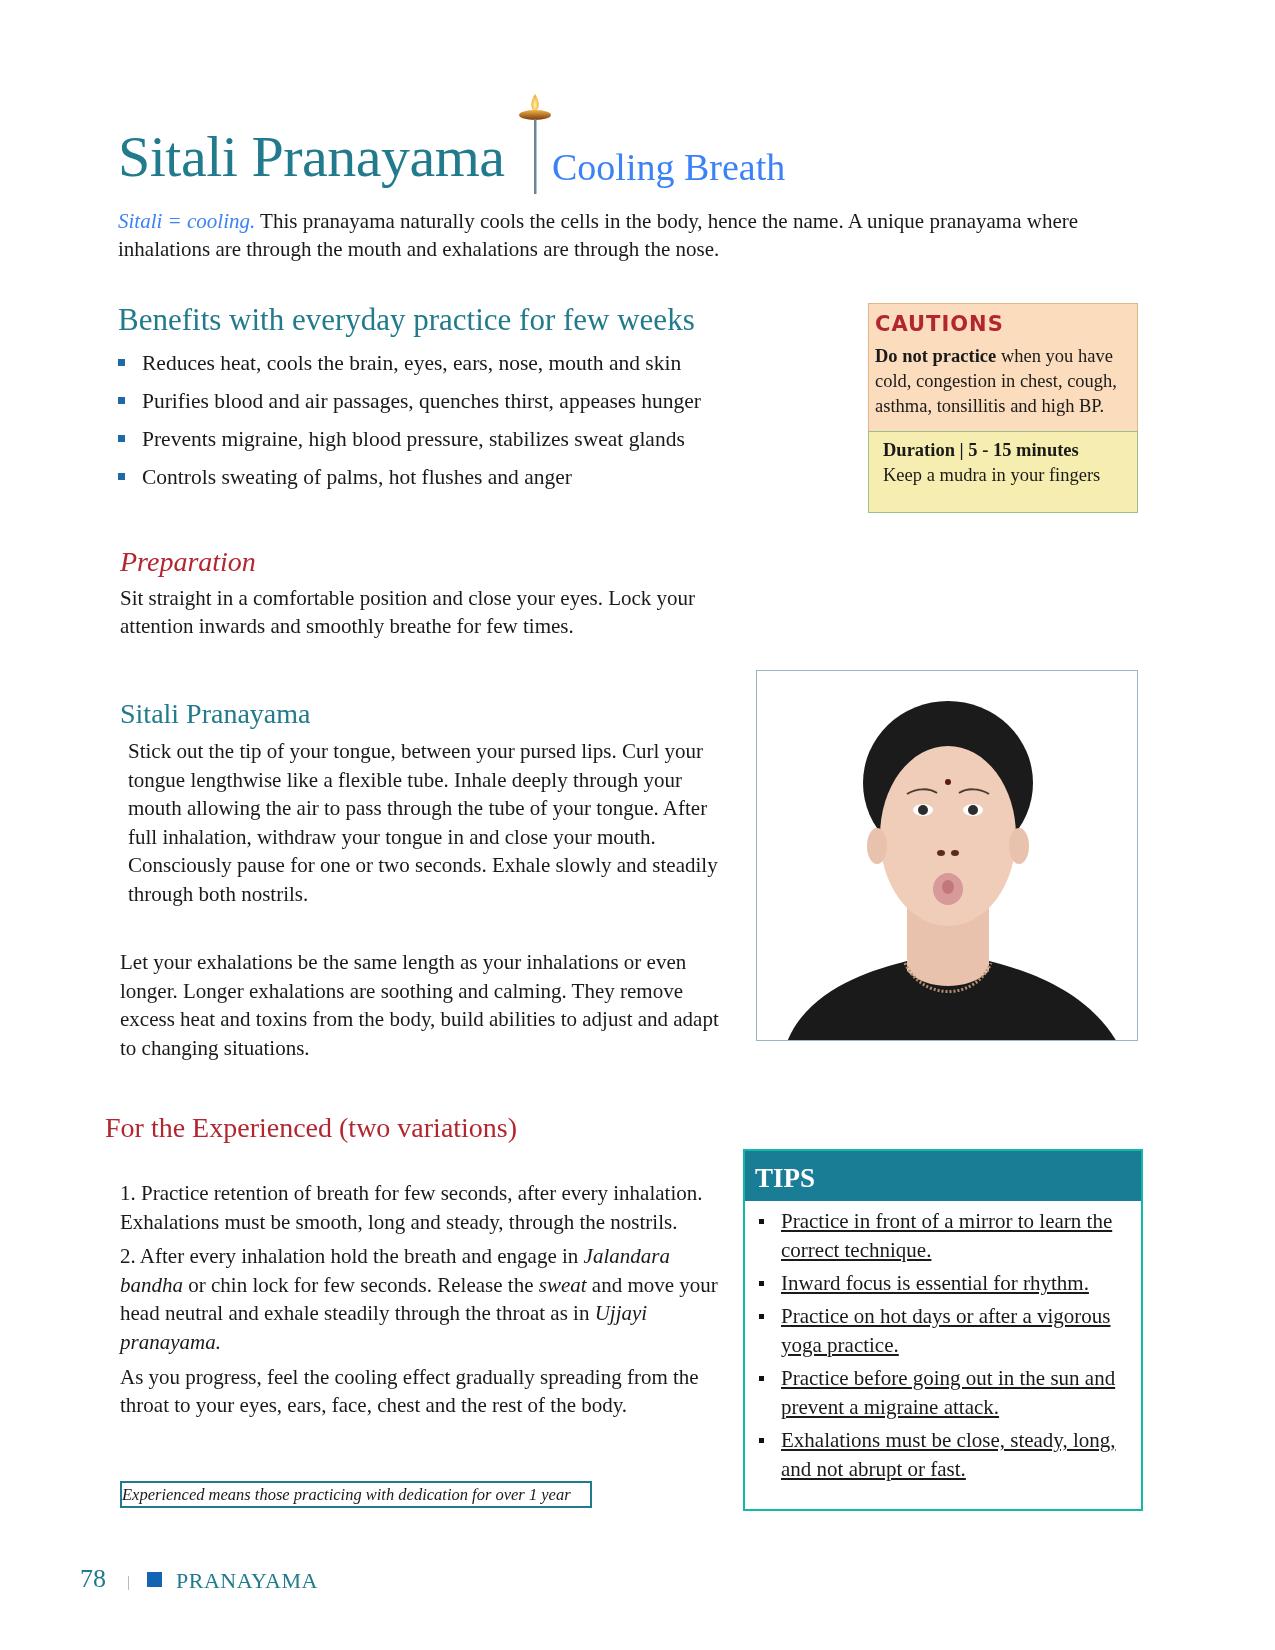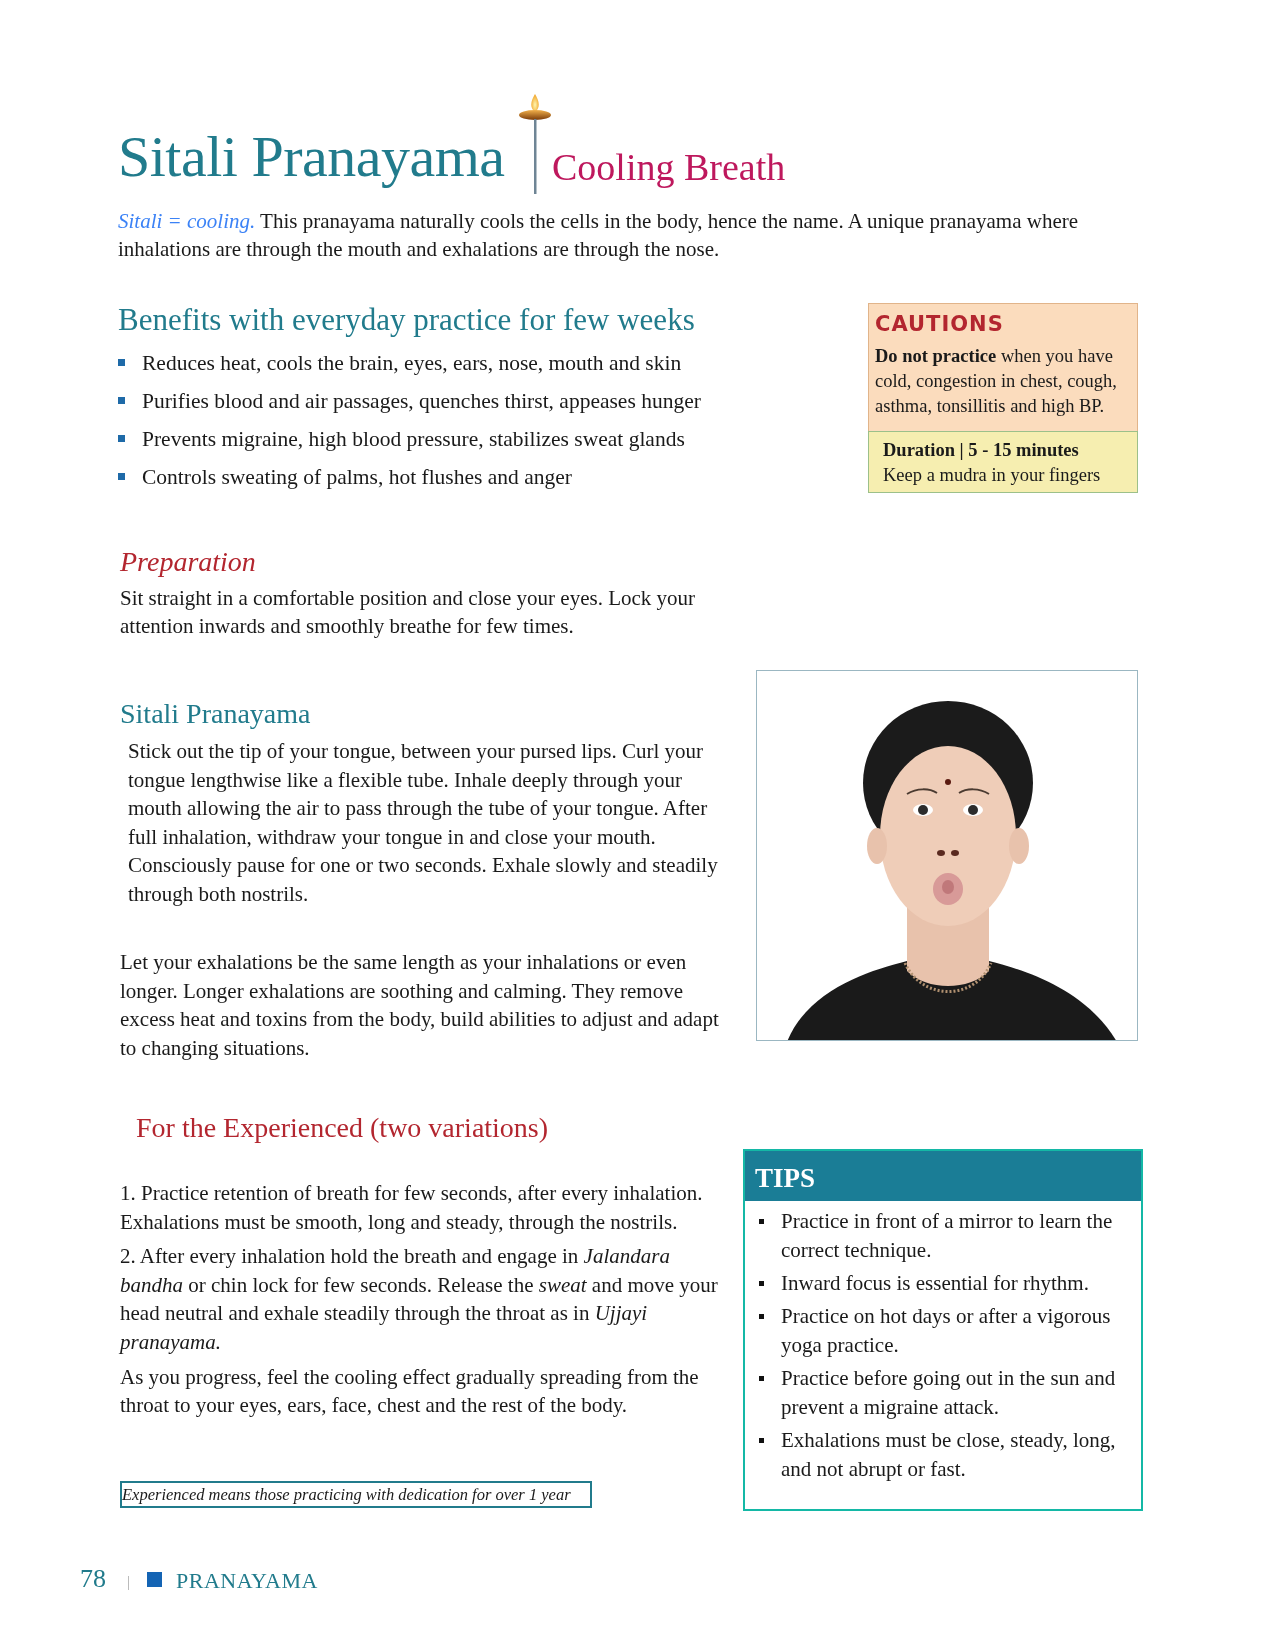--- a/index.html
+++ b/index.html
@@ -1,52 +1,52 @@
 <!DOCTYPE html>
 <html><head>
 <meta charset="utf-8">
 <style>
   html, body { margin: 0; padding: 0; background: #ffffff; }
   body { width: 1275px; height: 1650px; position: relative; overflow: hidden;
          font-family: "Liberation Serif", "DejaVu Serif", serif; color: #1a1a1a; }
   .abs { position: absolute; }
 
   .title-main { left: 118px; top: 128px; font-size: 58px; color: #217b8c; line-height: 1; letter-spacing: -0.5px; }
-  .title-sub { left: 552px; top: 148px; font-size: 38px; color: #be185d; line-height: 1; }
+  .title-sub { left: 552px; top: 148px; font-size: 38px; color: #3b82f6; line-height: 1; }
   .lamp { left: 518px; top: 94px; width: 34px; height: 100px; }
   .intro { left: 118px; top: 207px; width: 1000px; font-size: 21px; line-height: 28px; }
   .intro em { color: #3b82f6; }
 
   .benefits-h { left: 118px; top: 302px; font-size: 31px; color: #217b8c; }
   .benefits { left: 118px; top: 350px; width: 640px; margin: 0; padding: 0; list-style: none; font-size: 21.5px; }
   .benefits li { position: relative; padding-left: 24px; height: 38px; line-height: 26px; }
   .benefits li .bullet { position: absolute; left: 0; top: 9px; width: 7px; height: 7px; background: #1e6aa8; }
 
   .cautions { left: 868px; top: 303px; width: 270px; height: 143px; background: #fbdcbd; border: 1px solid #e1b48a; box-sizing: border-box; padding: 4px 6px; }
   .cautions-h { font-family: "DejaVu Sans", "Liberation Sans", sans-serif; font-weight: bold; font-size: 21px; color: #b3262f; letter-spacing: 1px; margin-top: 4px; }
   .cautions-body { font-size: 18.5px; line-height: 25px; margin-top: 8px; }
-  .duration { left: 868px; top: 431px; width: 270px; height: 62px; background: #f6eeb0; border: 1.5px solid #9cc08a; box-sizing: border-box; padding: 6px 14px; font-size: 18.5px; line-height: 25px; }
+  .duration { left: 868px; top: 431px; width: 270px; height: 82px; background: #f6eeb0; border: 1.5px solid #9cc08a; box-sizing: border-box; padding: 6px 14px; font-size: 18.5px; line-height: 25px; }
 
   .prep-h { left: 120px; top: 546px; font-size: 28px; color: #b3262f; font-style: italic; }
   .prep { left: 120px; top: 584px; width: 600px; font-size: 21px; line-height: 28px; }
 
   .sitali-h { left: 120px; top: 698px; font-size: 28px; color: #217b8c; }
   .sitali1 { left: 128px; top: 737px; width: 600px; font-size: 21px; line-height: 28.6px; }
   .sitali2 { left: 120px; top: 948px; width: 600px; font-size: 21px; line-height: 28.6px; }
 
   .photo { left: 756px; top: 670px; width: 382px; height: 371px; border: 1px solid #9bb7c2; box-sizing: border-box; background: #fff; overflow: hidden; }
 
-  .exp-h { left: 136px; top: 1112px; font-size: 28px; color: #b3262f; }
+  .exp-h { left: 105px; top: 1112px; font-size: 28px; color: #b3262f; }
   .exp { left: 120px; top: 1179px; width: 600px; font-size: 21px; line-height: 28.6px; }
   .exp p { margin: 0 0 6px 0; }
   .note { left: 120px; top: 1481px; width: 472px; height: 27px; border: 2px solid #217b8c; box-sizing: border-box; font-style: italic; font-size: 16.5px; line-height: 23px; }
 
   .tips { left: 743px; top: 1149px; width: 400px; height: 362px; border: 2px solid #14b8a6; box-sizing: border-box; background: #fff; }
   .tips-h { height: 50px; background: #1a7d96; color: #fff; font-weight: bold; font-size: 27px; line-height: 54px; padding-left: 10px; }
-  .tips ul { list-style: none; margin: 0; padding: 6px 2px 0 12px; font-size: 21px; line-height: 29px; }
+  .tips ul { list-style: none; margin: 0; padding: 6px 2px 0 12px; font-size: 21px; line-height: 29px; text-decoration: underline; }
   .tips li { position: relative; padding-left: 24px; margin-bottom: 4px; }
   .tips li .bullet { position: absolute; left: 2px; top: 12px; width: 5px; height: 5px; background: #111; }
 
   .footer-num { left: 80px; top: 1564px; font-size: 26px; color: #217b8c; }
   .footer-sep { left: 128px; top: 1576px; width: 1px; height: 14px; background: #bbb; }
   .footer-sq { left: 147px; top: 1572px; width: 15px; height: 15px; background: #1464b4; }
   .footer-label { left: 176px; top: 1568px; font-size: 22px; color: #217b8c; letter-spacing: 0.5px; }
 </style>
 </head>
 <body>

